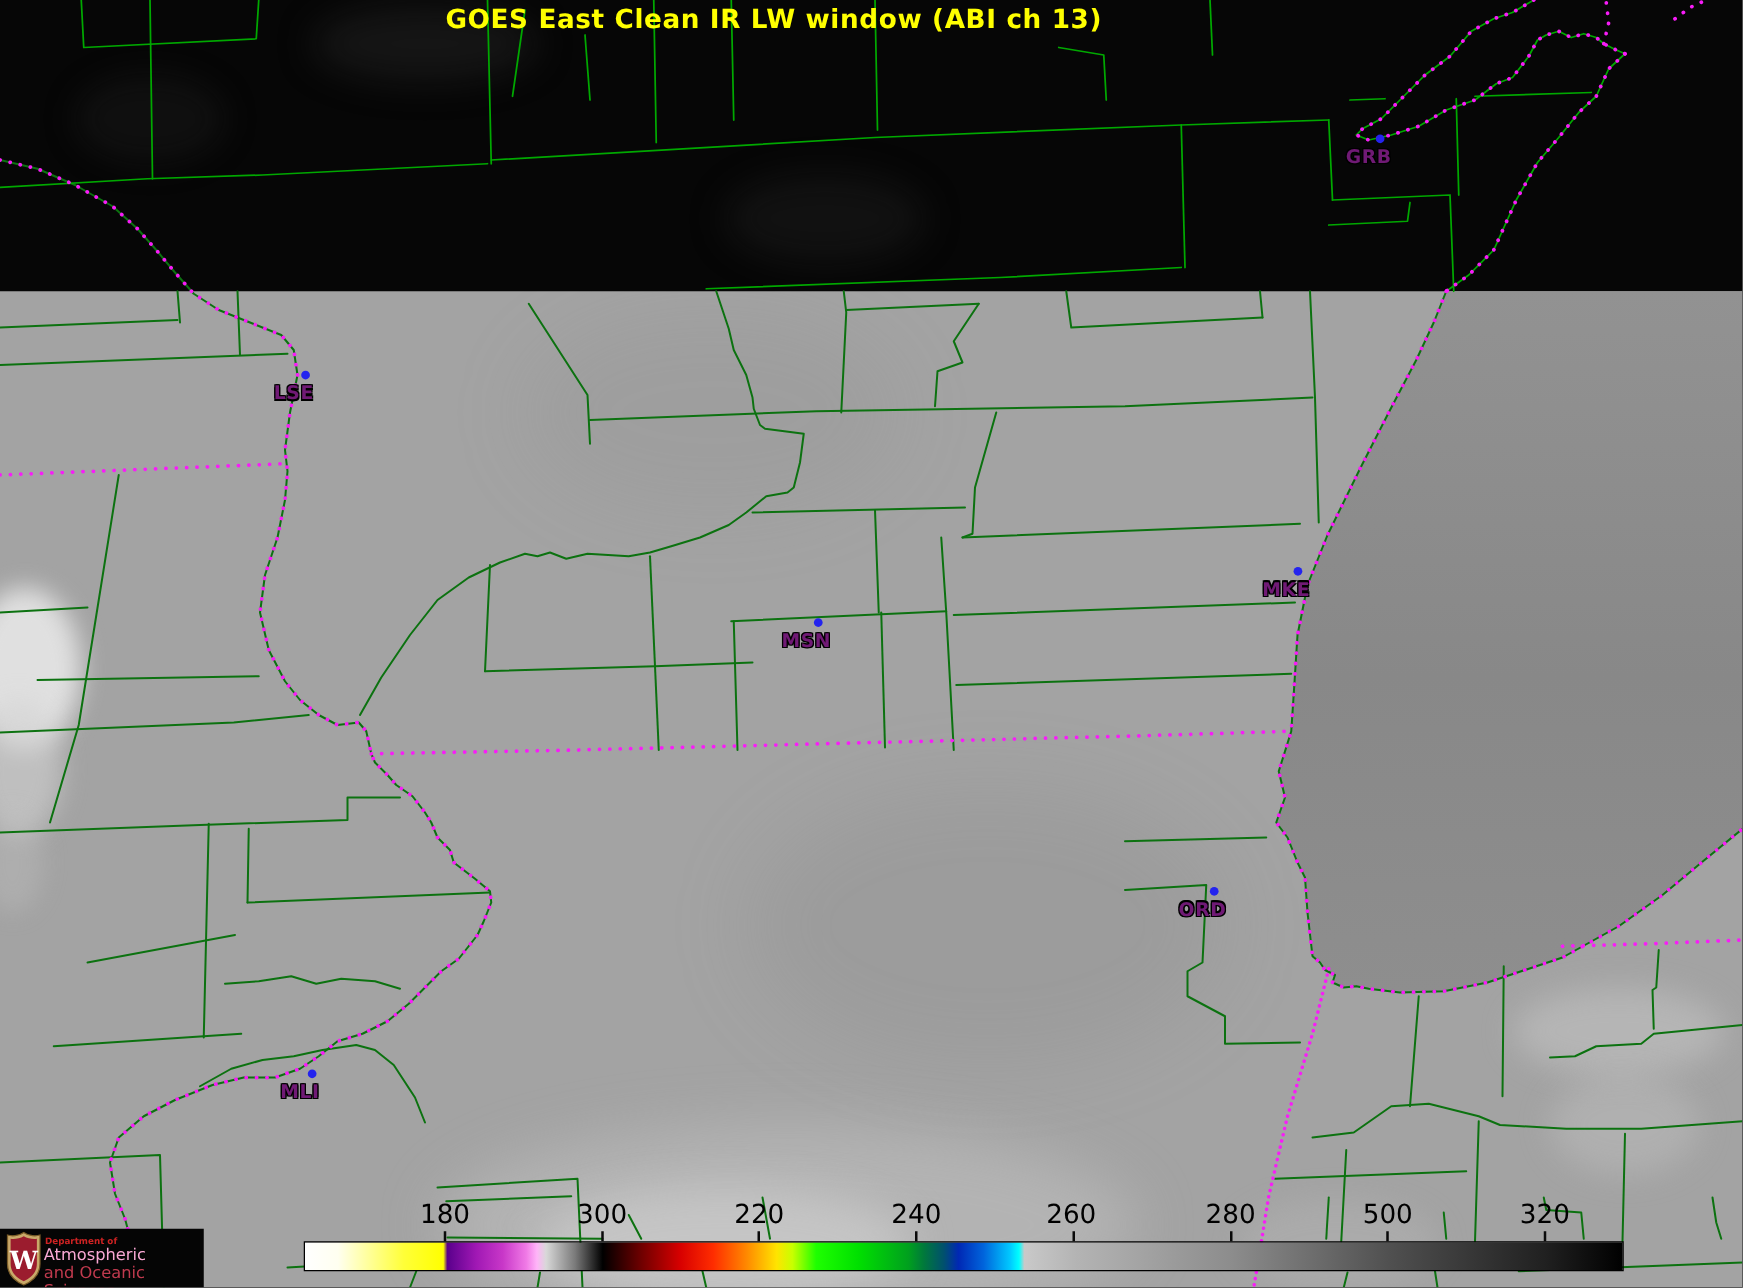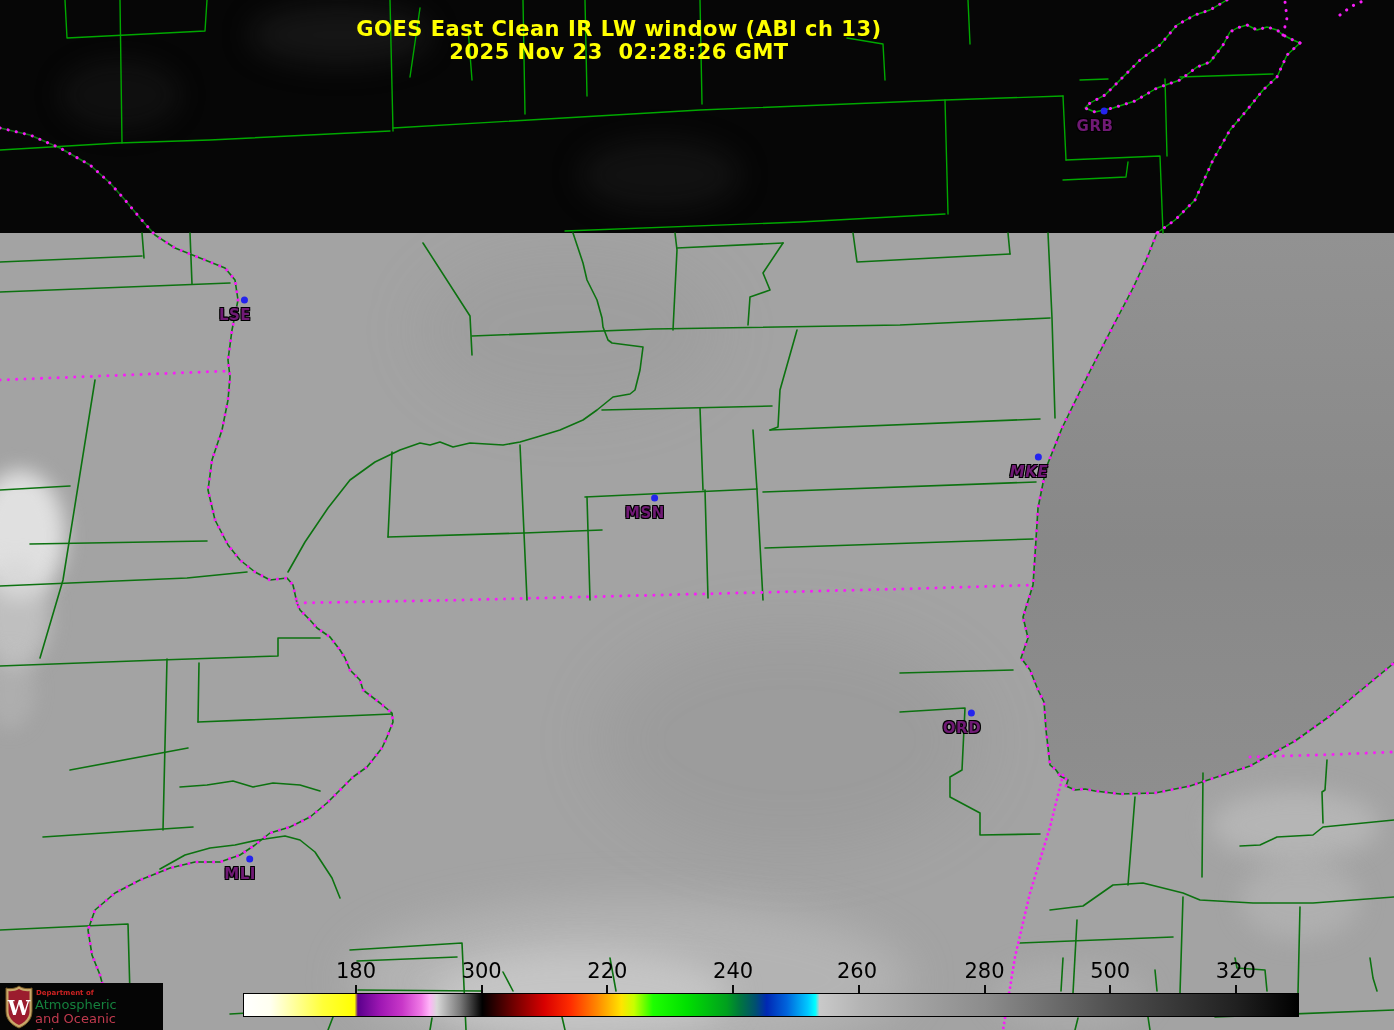--- a/index.html
+++ b/index.html
@@ -6,21 +6,21 @@
   #stage{
     position:relative;width:1394px;height:1030px;overflow:hidden;
     background:#a3a3a3;
     font-family:"DejaVu Sans","Liberation Sans",sans-serif;
   }
   .blob{position:absolute;border-radius:50%;pointer-events:none;}
   #black-top{position:absolute;left:0;top:0;width:1394px;height:233px;background:#060606;overflow:hidden;}
   #map-svg{position:absolute;left:0;top:0;}
   
   #title{
-    position:absolute;left:0;top:18px;width:1238px;text-align:center;
+    position:absolute;left:0;top:4px;width:1238px;text-align:center;
     color:#ffff00;font-weight:bold;font-size:21px;line-height:23px;
     letter-spacing:0.5px;white-space:pre;
   }
   
   .station{position:absolute;transform:translate(-50%,-50%);}
   .station .lbl{
     color:#701a75;font-size:15px;font-weight:bold;letter-spacing:0.5px;
     text-shadow:-1px -1px 0 #000,1px -1px 0 #000,-1px 1px 0 #000,1px 1px 0 #000,0 1px 0 #000,0 -1px 0 #000;
   }
   .station .dot{
@@ -47,21 +47,21 @@
     position:absolute;top:959px;width:80px;margin-left:-40px;text-align:center;
     color:#000;font-size:21px;line-height:24px;
   }
   
   #logo{
     position:absolute;left:0;top:983px;width:163px;height:47px;background:#050505;
     overflow:hidden;
   }
   #logo .crest{position:absolute;left:4px;top:2px;}
   #logo .dept{position:absolute;left:36px;top:6px;font-size:7px;color:#cc2222;font-weight:bold;}
-  #logo .l1{position:absolute;left:35px;top:14px;font-size:13px;color:#15803d;}
+  #logo .l1{position:absolute;left:35px;top:14px;font-size:13px;color:#f9a8d4;}
   #logo .l2{position:absolute;left:35px;top:28px;font-size:13px;color:#c03a4e;}
 </style>
 </head>
 <body>
 
 <div id="stage">
 
   <div class="blob" style="left:-25px;top:470px;width:90px;height:130px;background:rgba(235,235,235,.85);filter:blur(10px);"></div>
   <div class="blob" style="left:-20px;top:560px;width:70px;height:110px;background:rgba(210,210,210,.6);filter:blur(10px);"></div>
   <div class="blob" style="left:-15px;top:650px;width:50px;height:80px;background:rgba(190,190,190,.4);filter:blur(9px);"></div>
@@ -204,26 +204,26 @@
     </g>
     <g stroke="#f81cf8" stroke-width="2.8" fill="none" stroke-linecap="round" stroke-dasharray="0.1 5">
       <polyline points="1063,775 1050,827 1040,860 1030,893 1022,927 1015,957 1008,1000 1003,1030"></polyline>
     </g>
   </svg>
 
   <div id="stations">
       <div class="station" style="left: 1095px; top: 125px;"><span class="dot"></span><span class="lbl">GRB</span></div>
       <div class="station" style="left: 235px; top: 314px;"><span class="dot"></span><span class="lbl">LSE</span></div>
       <div class="station" style="left: 645px; top: 472px; margin-top: 40px;"><span class="dot"></span><span class="lbl">MSN</span></div>
-      <div class="station" style="left: 1029px; top: 471px; font-style: italic;"><span class="dot"></span><span class="lbl">MKE</span></div>
+      <div class="station" style="left: 1029px; top: 471px;"><span class="dot"></span><span class="lbl">MKE</span></div>
       <div class="station" style="left: 962px; top: 727px;"><span class="dot"></span><span class="lbl">ORD</span></div>
       <div class="station" style="left: 240px; top: 873px;"><span class="dot"></span><span class="lbl">MLI</span></div>
     </div>
 
-  <div id="title"><span>GOES East Clean IR LW window (ABI ch 13)</span><br><span>2025 Nov 23  02:28:26 GMT</span></div>
+  <div id="title"><span>GOES East Clean IR LW window (ABI ch 13)</span><br></div>
 
   <div id="colorbar-area">
     <div id="colorbar"></div>
     <div id="cb-ticks">
         <div class="cb-tick" style="left: 355px;"></div>
         <div class="cb-label" style="left: 356px;">180</div>
         <div class="cb-tick" style="left: 480.7px;"></div>
         <div class="cb-label" style="left: 481.7px;">300</div>
         <div class="cb-tick" style="left: 606.4px;"></div>
         <div class="cb-label" style="left: 607.4px;">220</div>

